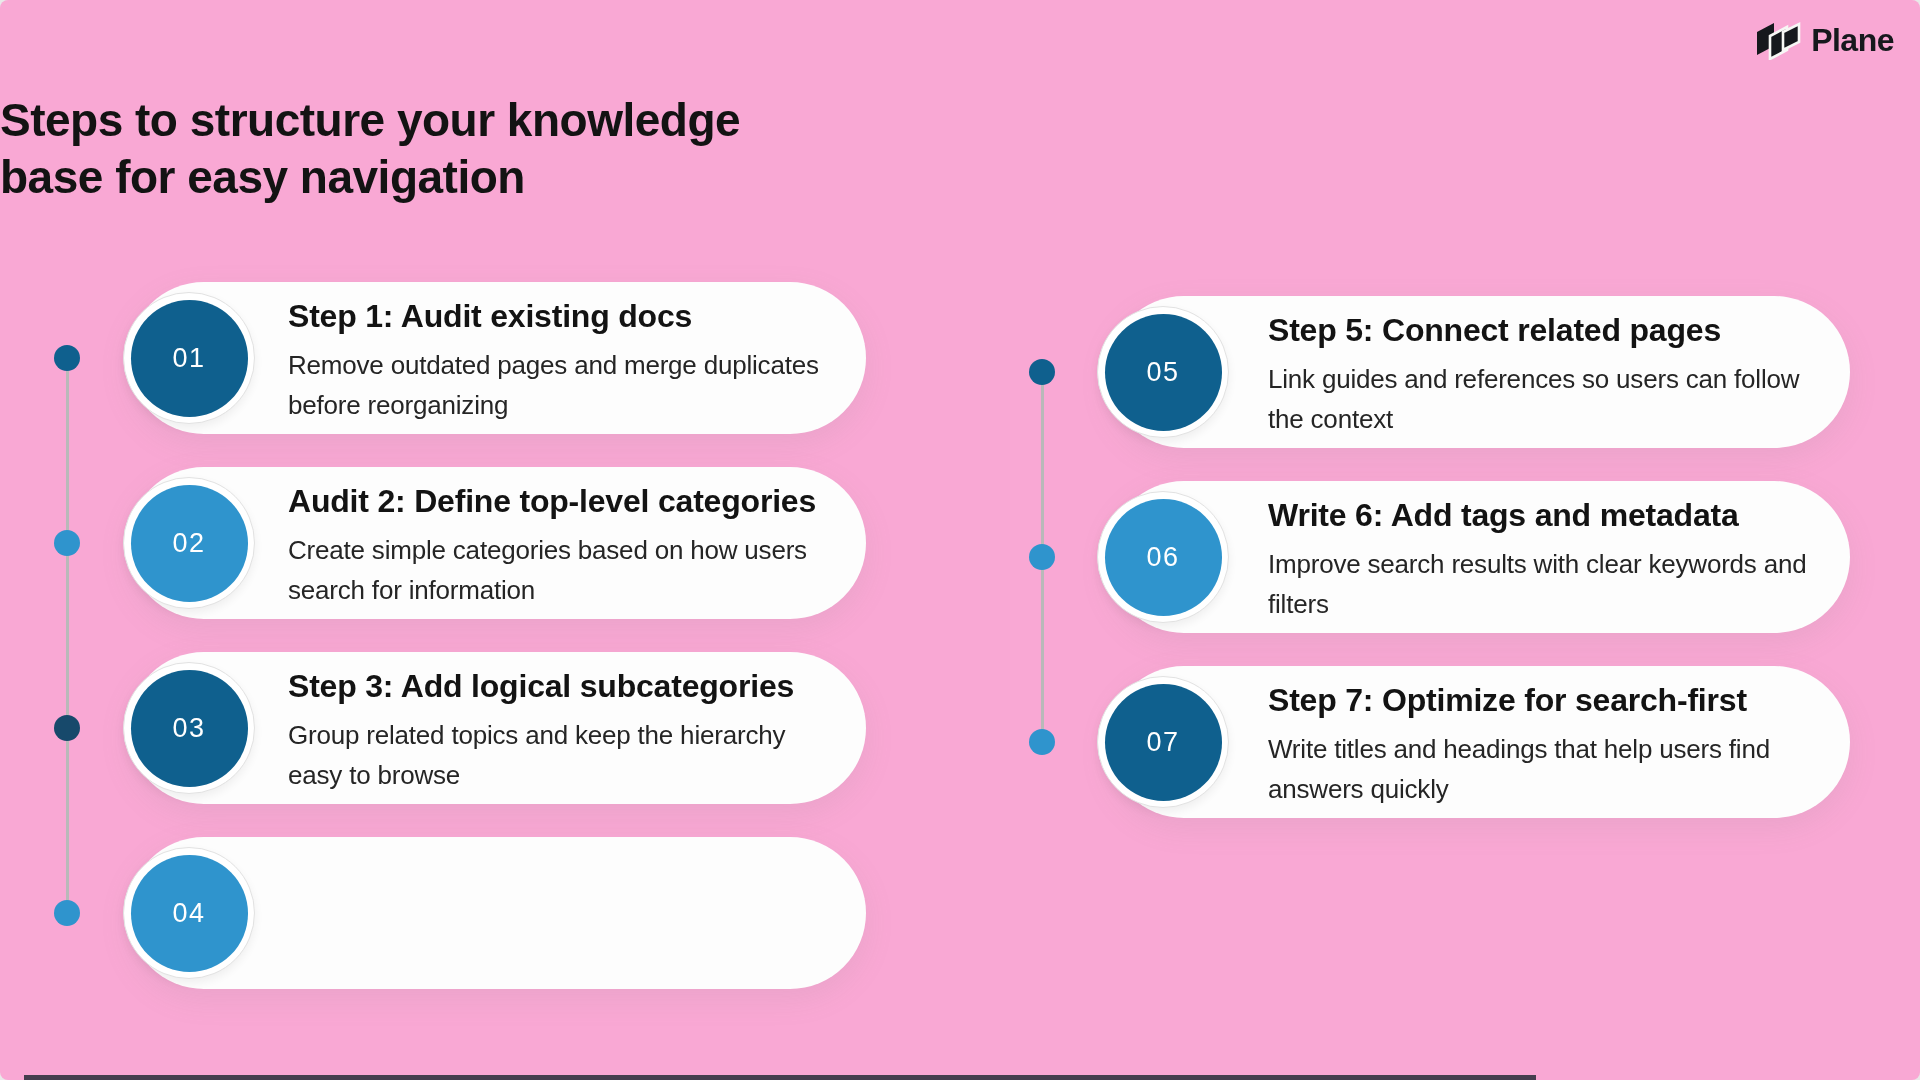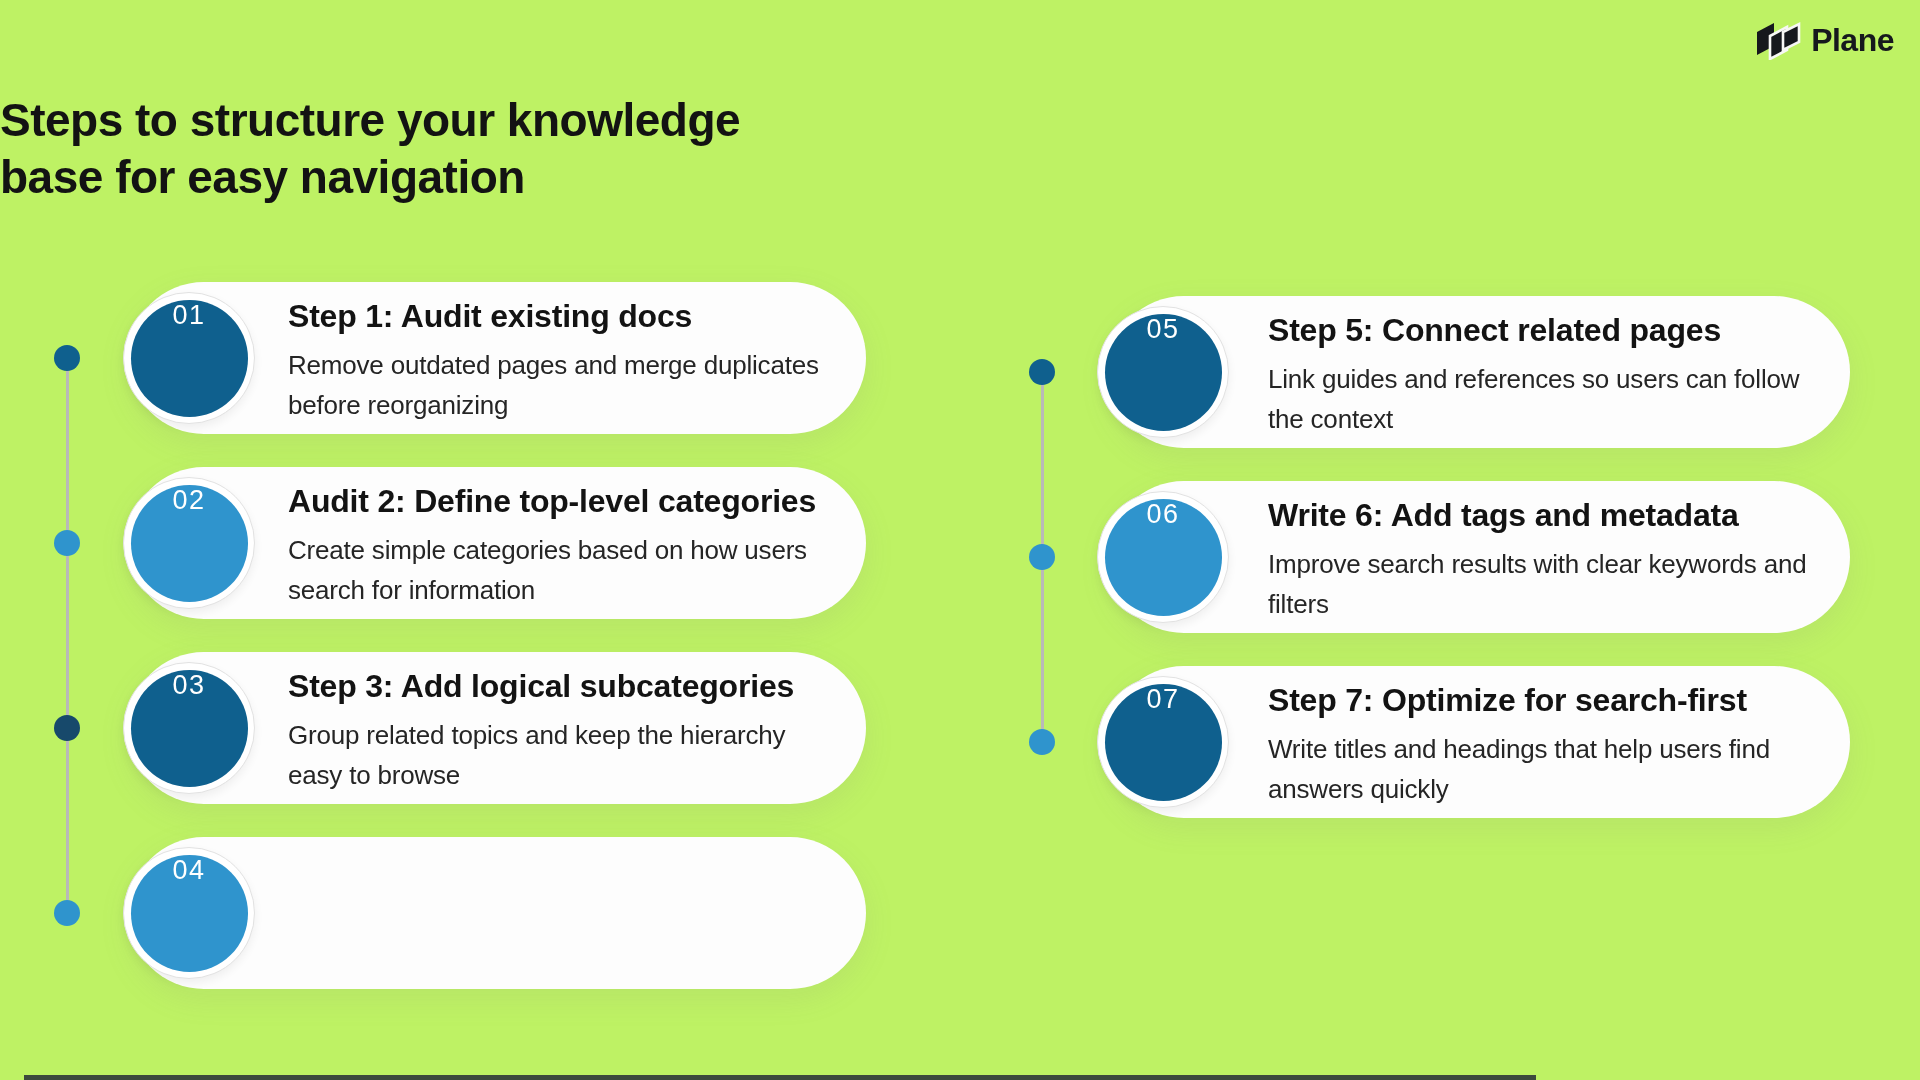--- a/index.html
+++ b/index.html
@@ -49,21 +49,21 @@
     position:absolute; top:10px; width:132px; height:132px;
     background:#ffffff; border:1px solid #e2e2e2; border-radius:50%;
     box-sizing:border-box;
     display:flex; align-items:center; justify-content:center;
     box-shadow:0 4px 10px rgba(0,0,0,0.06);
   }
   .step-column.left  .circle-outer{ left:-5px; }
   .step-column.right .circle-outer{ left:-11px; }
   .circle-inner{
     width:117px; height:117px; border-radius:50%;
-    display:flex; justify-content:center;
+    display:flex; align-items:center; justify-content:center;
     color:#ffffff; font-size:27px; letter-spacing:1.5px; font-weight:400;
   }
   .step-text{
     position:absolute; left:160px; top:16px; right:26px;
   }
   .step-title{
     font-size:32px; font-weight:700; color:#131313; white-space:nowrap;
     letter-spacing:-0.2px;
   }
   .step-description{
@@ -72,21 +72,21 @@
   }
 
   .bottom-edge{
     position:absolute; bottom:0; left:24px; width:1512px; height:5px;
     background:#262b36; opacity:0.85;
   }
 </style>
 </head>
 <body>
 
-<div id="page" style="background: #bef264;">
+<div id="page" style="background: #f9a8d4; border-radius: 8px;">
 
   <div class="logo">
     <span style="display:flex;">
       <svg width="46" height="40" viewBox="0 0 46 40" aria-hidden="true">
         <polygon points="2,12 19,3 19,26 2,35" fill="#16181d"></polygon>
         <polygon points="15,16 32,7 32,30 15,39" fill="#16181d" stroke="#f7f7f5" stroke-width="2.6"></polygon>
         <polygon points="28,12 44,4 44,22 28,30" fill="#16181d" stroke="#f7f7f5" stroke-width="2.6"></polygon>
       </svg>
     </span>
     <span class="logo-text">Plane</span>

